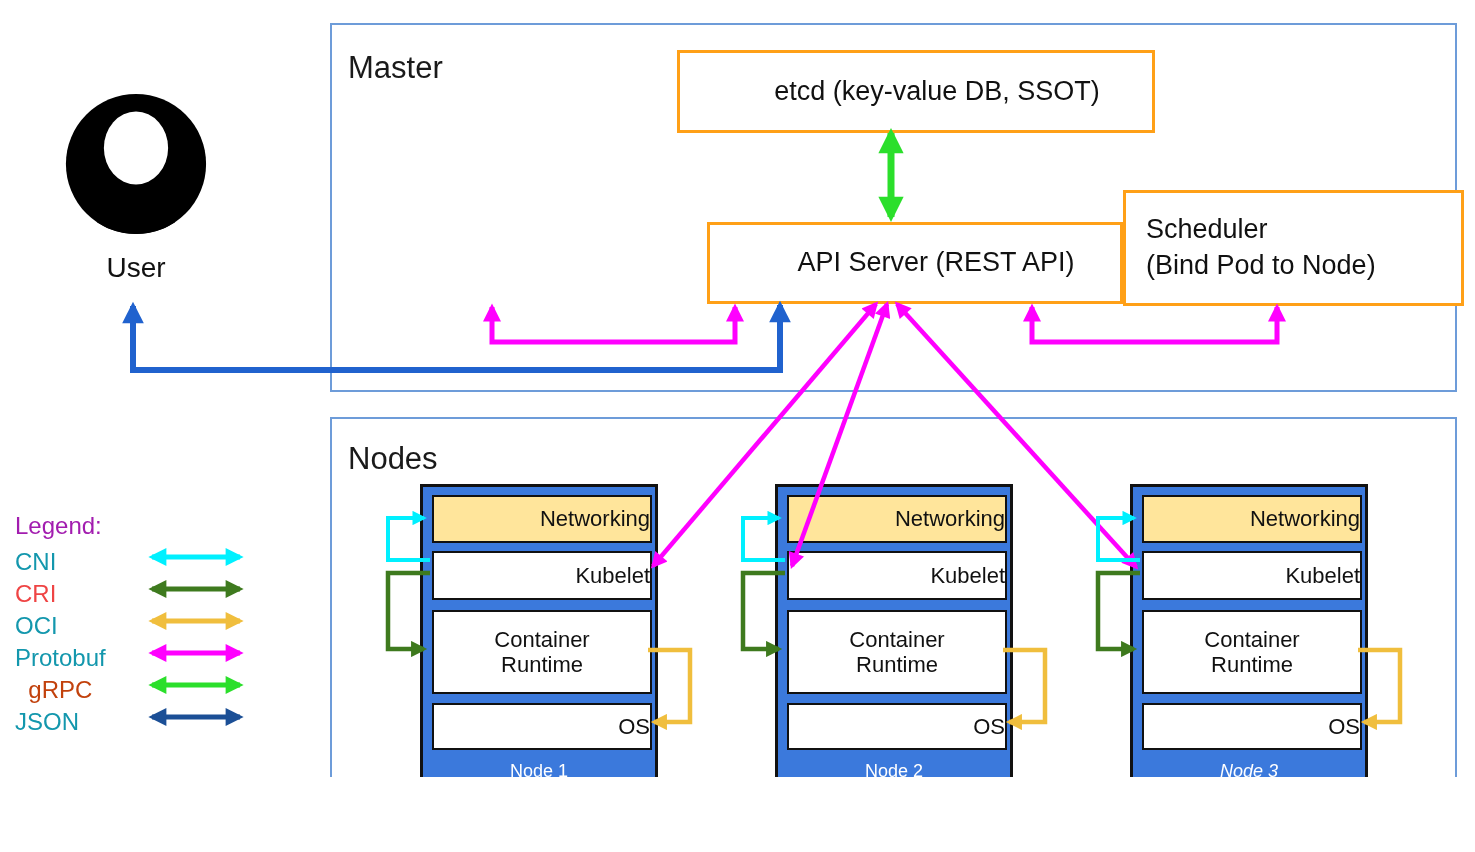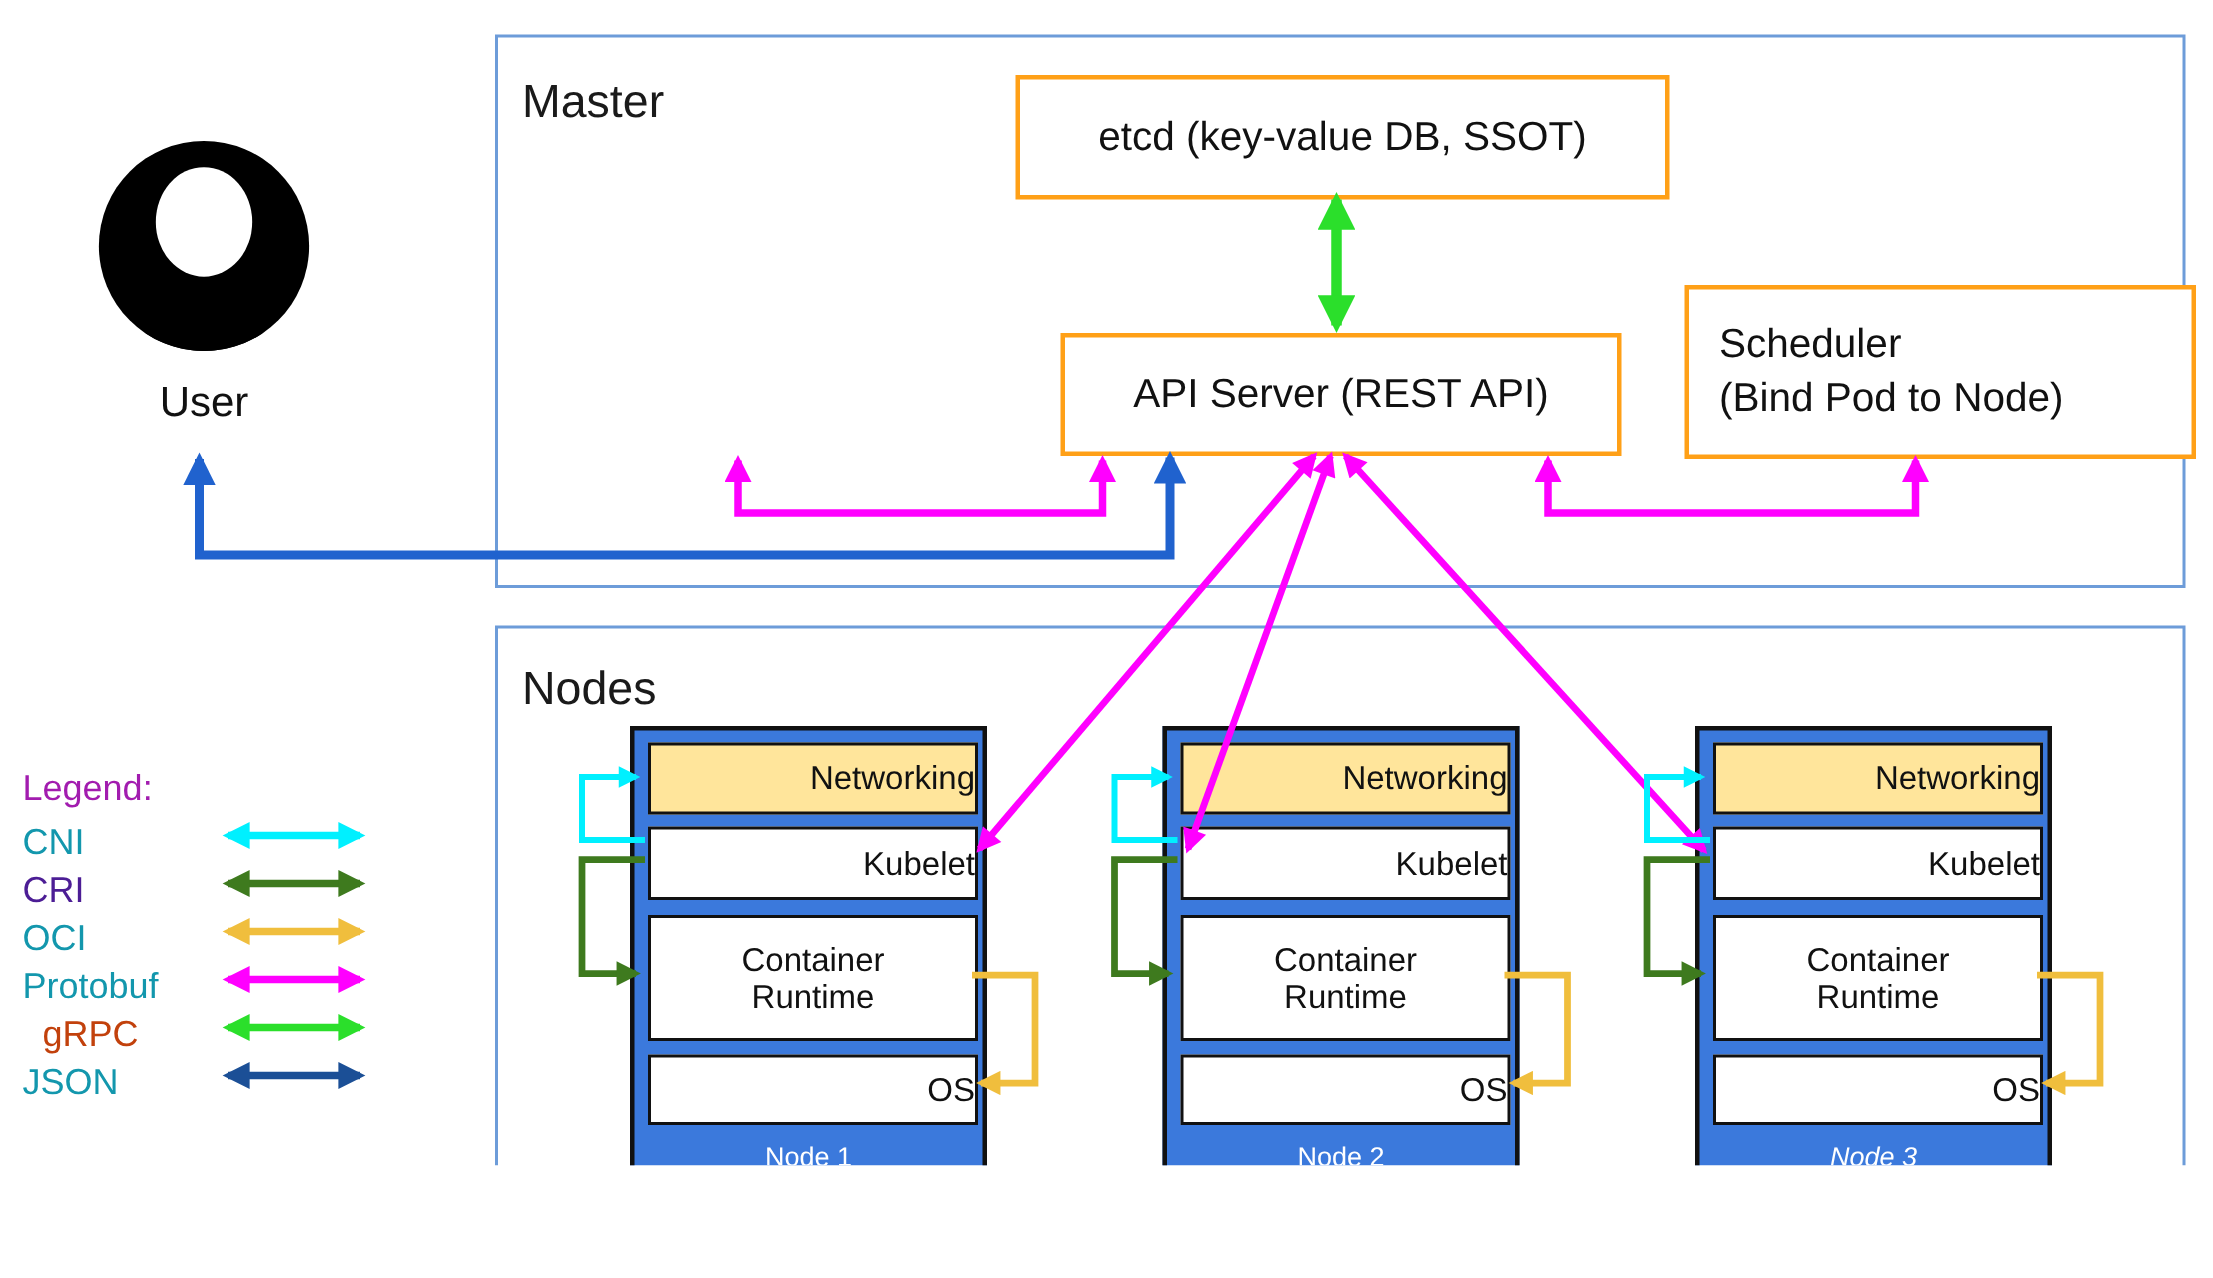--- a/index.html
+++ b/index.html
@@ -2,21 +2,21 @@
 <html><head>
 <meta charset="utf-8">
 <style>
   html,body{margin:0;padding:0;background:#fff;}
   .canvas{position:relative;width:1475px;height:777px;background:#fff;overflow:hidden;
           font-family:"Liberation Sans","DejaVu Sans",sans-serif;color:#111;}
   .frame{position:absolute;border:2px solid #6D9CD9;background:transparent;z-index:1;}
   .frame-title{position:absolute;font-size:31px;color:#1a1a1a;z-index:2;}
   .obox{position:absolute;border:3px solid #FFA017;background:#fff;z-index:2;
         display:flex;flex-direction:column;justify-content:center;font-size:27px;line-height:1.32;}
-  .obox.centered{align-items:center;text-align:center;}
+  .obox.centered{align-items:center;text-align:center;padding-left:42px;}
   .obox.leftpad{padding-left:20px;align-items:flex-start;text-align:left;}
   .user-wrap{position:absolute;z-index:2;}
   .user-label{position:absolute;font-size:28px;text-align:center;z-index:2;}
   .node{position:absolute;background:#3B79DC;border:3px solid #111;z-index:2;}
   .layer{position:absolute;left:9px;width:220px;background:#fff;border:2.5px solid #111;
          display:flex;align-items:center;justify-content:flex-end;text-align:center;
          font-size:22px;line-height:1.15;box-sizing:border-box;}
   .layer.networking{background:#FFE59B;}
   .node-label{position:absolute;left:0;width:100%;text-align:center;color:#fff;font-size:18px;}
   .legend{position:absolute;left:15px;top:512px;z-index:2;}
@@ -104,21 +104,21 @@
       </div>
     <div class="layer" style="top:216px;height:47px;">
       <span>OS</span>
       </div>
     <div class="node-label" style="top:274px;font-style:italic;">Node 3</div>
   </div>
 
   <div class="legend">
     <div class="legend-title">Legend:</div>
     <a class="legend-item" style="color: rgb(19, 151, 173);">CNI</a>
-    <a class="legend-item" style="color: #4c1d95;">CRI</a>
+    <a class="legend-item" style="color: #ef4444;">CRI</a>
     <a class="legend-item" style="color: rgb(19, 151, 173);">OCI</a>
     <a class="legend-item" style="color: rgb(19, 151, 173);">Protobuf</a>
     <a class="legend-item" style="color: #c2410c; text-align: center;">gRPC</a>
     <a class="legend-item" style="color: rgb(19, 151, 173);">JSON</a>
   </div>
 
   <svg id="overlay" width="1475" height="852">
     <defs id="overlay-defs">
         <marker id="m2BDF2B" viewBox="0 0 10 10" refX="8" refY="5" markerWidth="4.2" markerHeight="3.6" markerUnits="strokeWidth" orient="auto-start-reverse">
           <path d="M0,0 L10,5 L0,10 Z" fill="#2BDF2B"></path>

